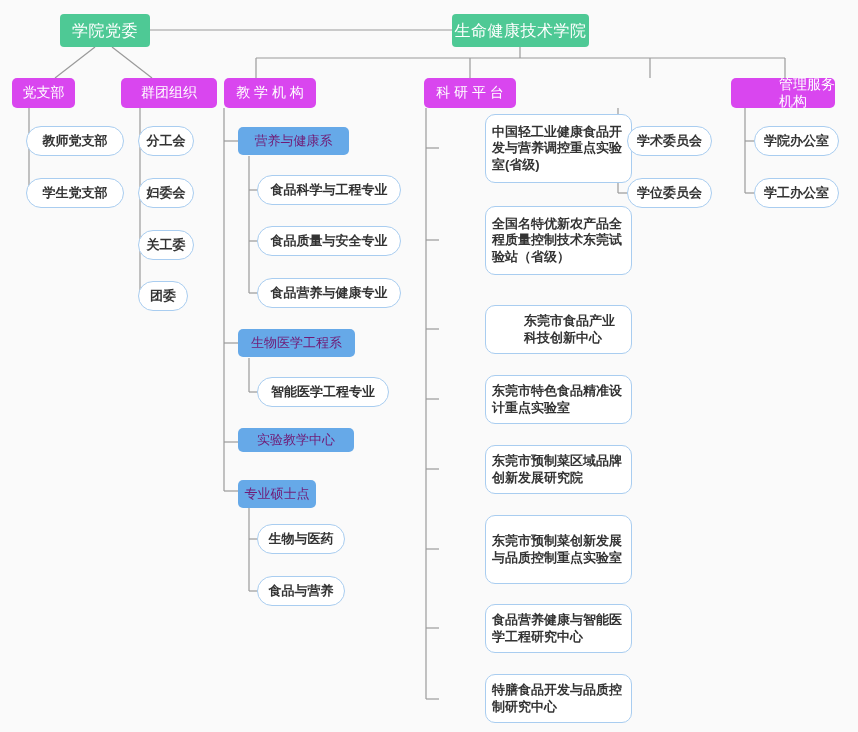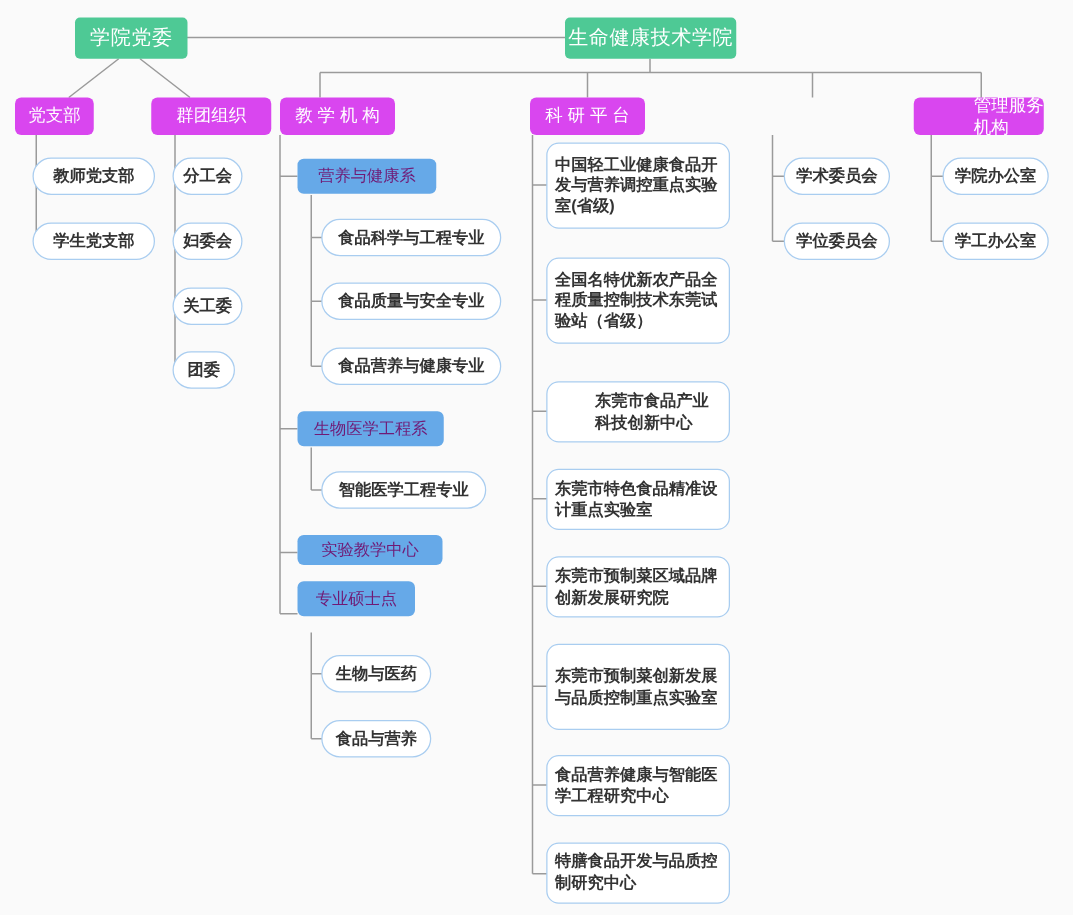--- a/index.html
+++ b/index.html
@@ -55,20 +55,21 @@
     background: #ffffff;
     color: #333333;
     border: 1px solid #a9cdf0;
     border-radius: 16px;
     font-size: 13px;
     font-weight: bold;
   }
   .node.leaf.multi {
     border-radius: 10px;
     padding: 4px 6px;
+    margin-left: 48px;
   }
 </style>
 </head>
 <body>
 
 <div id="chart">
 
   <svg class="lines" viewBox="0 0 858 732" xmlns="http://www.w3.org/2000/svg">
     <g stroke="#9a9a9a" stroke-width="1.2" fill="none">
 
@@ -168,41 +169,41 @@
   <div class="node leaf" style="left:257px; top:226px; width:144px; height:30px;">食品质量与安全专业</div>
 
   <div class="node leaf" style="left:257px; top:278px; width:144px; height:30px;">食品营养与健康专业</div>
 
   <div class="node blue" style="left:238px; top:329px; width:117px; height:28px;">生物医学工程系</div>
 
   <div class="node leaf" style="left:257px; top:377px; width:132px; height:30px;">智能医学工程专业</div>
 
   <div class="node blue" style="left:238px; top:428px; width:116px; height:24px;">实验教学中心</div>
 
-  <div class="node blue" style="left:238px; top:465px; width:94px;  height:28px;">专业硕士点</div>
+  <div class="node blue" style="left:238px; top:480px; width:78px;  height:28px;">专业硕士点</div>
 
   <div class="node leaf" style="left:257px; top:524px; width:88px;  height:30px;">生物与医药</div>
 
   <div class="node leaf" style="left:257px; top:576px; width:88px;  height:30px;">食品与营养</div>
 
   <div class="node leaf multi" style="left:437px; top:114px; width:147px; height:69px;">中国轻工业健康食品开发与营养调控重点实验室(省级)</div>
 
   <div class="node leaf multi" style="left:437px; top:206px; width:147px; height:69px;">全国名特优新农产品全程质量控制技术东莞试验站（省级）</div>
 
   <div class="node leaf multi" style="left:437px; top:305px; width:147px; height:49px;padding-left:38px;">东莞市食品产业科技创新中心</div>
 
   <div class="node leaf multi" style="left:437px; top:445px; width:147px; height:49px;">东莞市预制菜区域品牌创新发展研究院</div>
 
   <div class="node leaf multi" style="left:437px; top:375px; width:147px; height:49px;">东莞市特色食品精准设计重点实验室</div>
 
   <div class="node leaf multi" style="left:437px; top:515px; width:147px; height:69px;">东莞市预制菜创新发展与品质控制重点实验室</div>
 
   <div class="node leaf multi" style="left:437px; top:604px; width:147px; height:49px;">食品营养健康与智能医学工程研究中心</div>
 
-  <div class="node leaf multi" style="left:437px; top:674px; width:147px; height:49px;font-family:Liberation Mono, monospace;">特膳食品开发与品质控制研究中心</div>
+  <div class="node leaf multi" style="left:437px; top:674px; width:147px; height:49px;">特膳食品开发与品质控制研究中心</div>
 
   <div class="node leaf" style="left:627px; top:126px; width:85px;  height:30px;">学术委员会</div>
 
   <div class="node leaf" style="left:627px; top:178px; width:85px;  height:30px;">学位委员会</div>
 
   <div class="node leaf" style="left:754px; top:126px; width:85px;  height:30px;">学院办公室</div>
 
   <div class="node leaf" style="left:754px; top:178px; width:85px;  height:30px;">学工办公室</div>
 
 </div>

